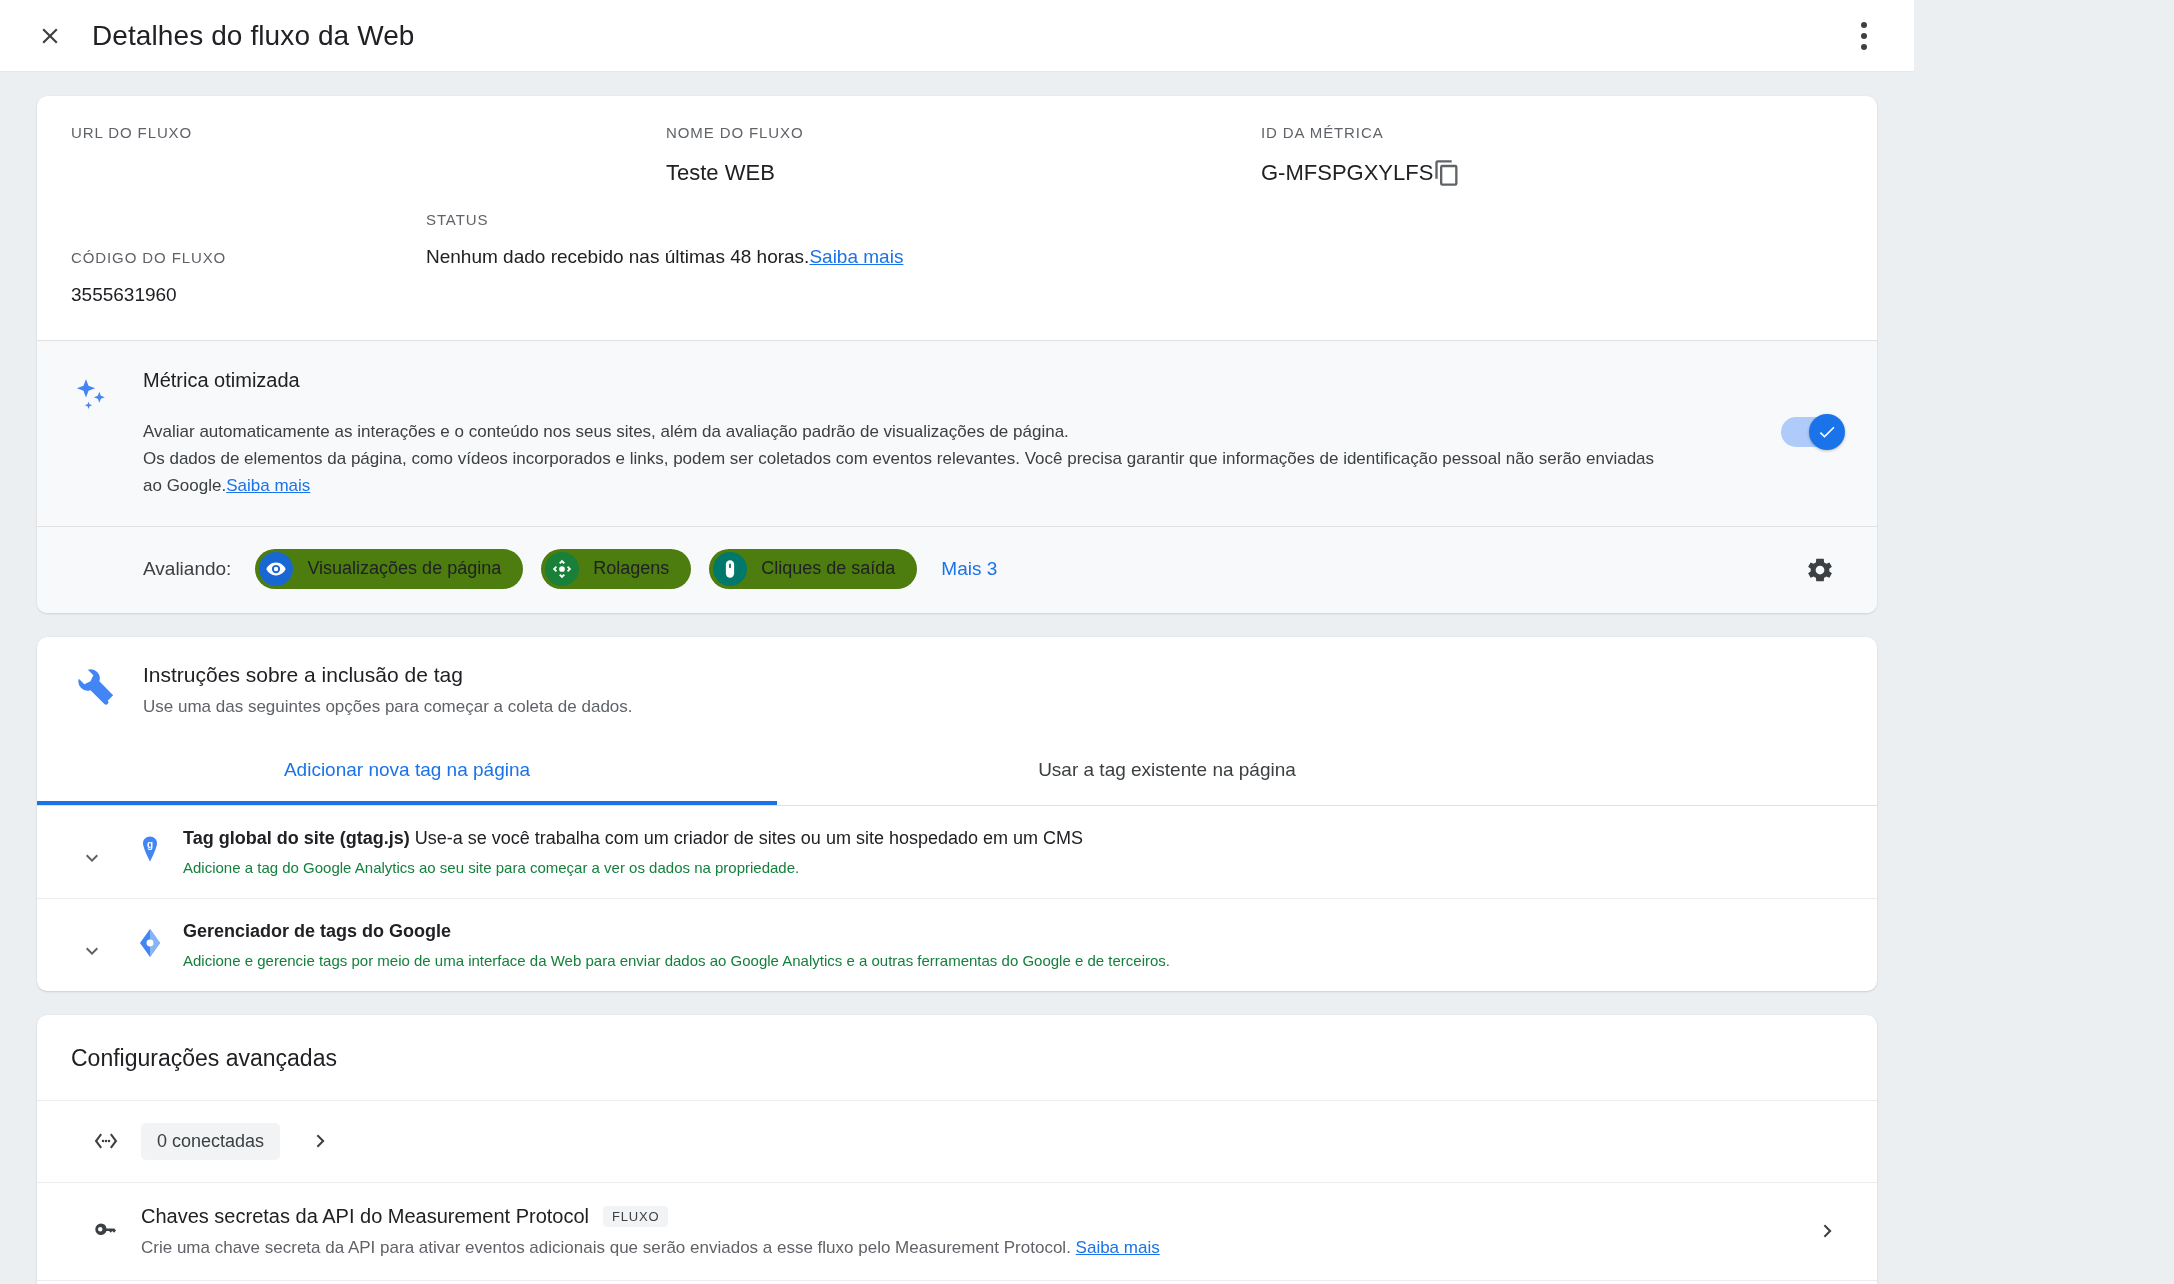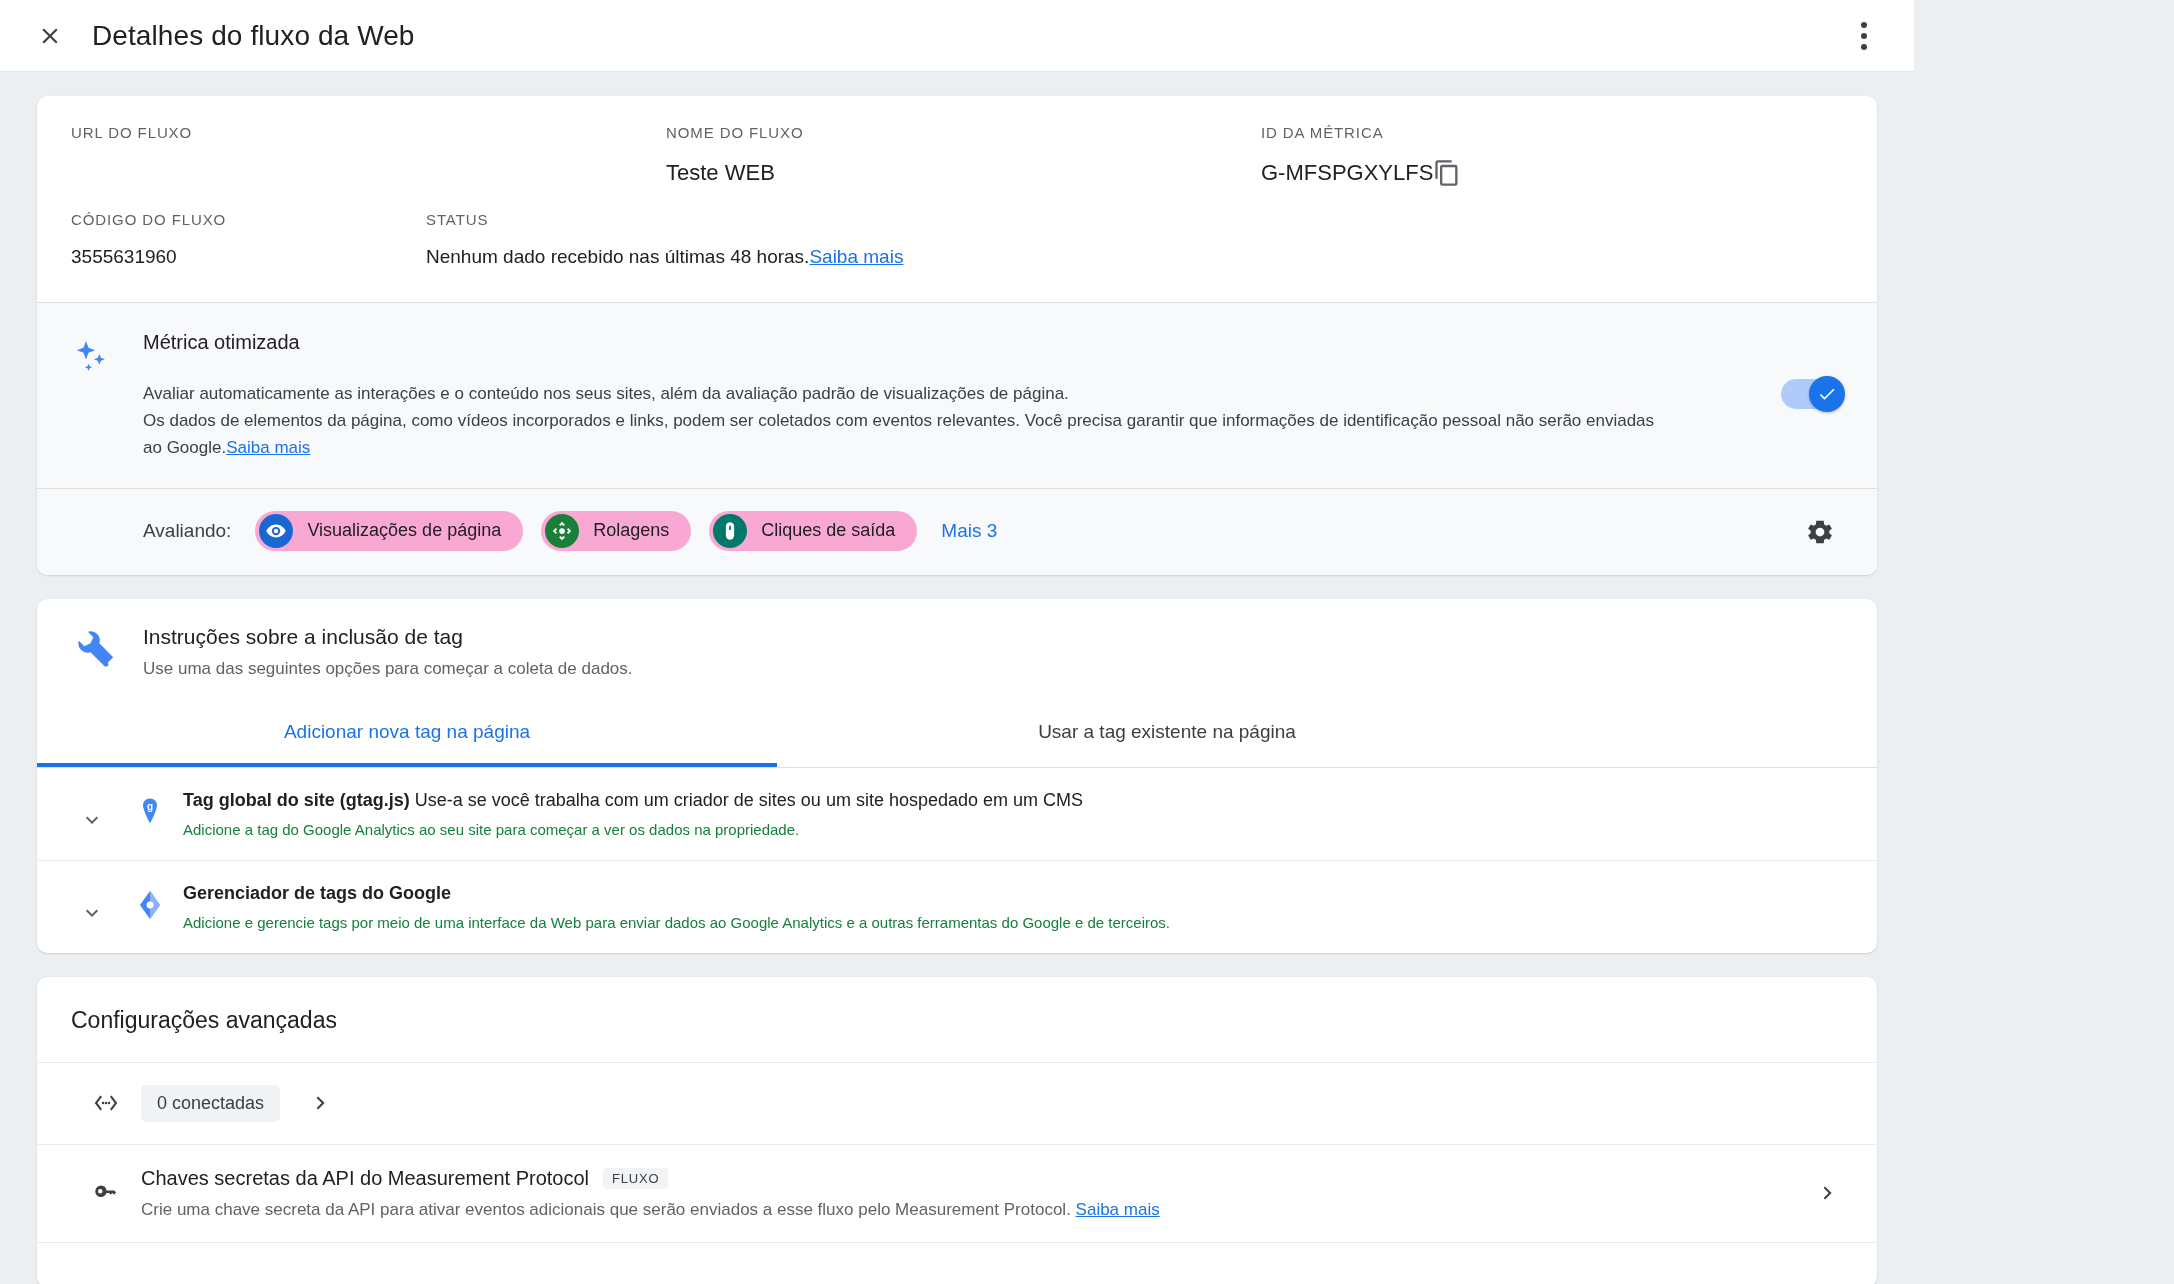--- a/index.html
+++ b/index.html
@@ -57,21 +57,21 @@
   .f-mid   { width: 500px; }
   .flabel {
     font-size: 15px; color: #5f6368; letter-spacing: .9px;
     text-transform: uppercase; margin-bottom: 18px; font-weight: 400;
   }
   .fvalue { font-size: 22px; color: #202124; line-height: 1.25; }
   .fvalue-row { display: flex; align-items: flex-start; }
   .copy-icon { cursor: pointer; display: inline-flex; }
 
   .stream-bottom { padding: 14px 34px 34px 34px; display: flex; }
-  .f-code { width: 355px; }
+  .f-code { width: 355px; margin-top: 38px; }
   .f-status { flex: 1; }
   .status-text { font-size: 19px; color: #202124; }
   .link { color: #1a73e8; text-decoration: underline; cursor: pointer; }
 
   .divider { height: 1px; background: #e0e0e0; width: 100%; }
 
   
   .em-wrap { background: #f8f9fa; }
   .em-main { display: flex; padding: 28px 34px 26px 34px; position: relative; }
   .em-icon { width: 72px; flex: 0 0 72px; padding-top: 6px; }
@@ -87,21 +87,21 @@
     position: absolute; right: -2px; top: -3px;
     width: 36px; height: 36px; border-radius: 50%;
     background: #1a73e8; display: flex; align-items: center; justify-content: center;
     box-shadow: 0 1px 3px rgba(0,0,0,.25);
   }
 
   .em-chips { display: flex; align-items: center; padding: 22px 34px 24px 106px; position: relative; }
   .chips-label { font-size: 19px; color: #3c4043; margin-right: 24px; }
   .chip {
     display: inline-flex; align-items: center;
-    background: #f9a8d4; border-radius: 20px;
+    background: #4d7c0f; border-radius: 20px;
     height: 40px; padding: 0 22px 0 4px; margin-right: 18px;
     font-size: 18px; color: #202124; cursor: pointer; text-align: center;
   }
   .chip .cicon {
     width: 34px; height: 34px; border-radius: 50%;
     display: inline-flex; align-items: center; justify-content: center;
     margin-right: 14px; flex: 0 0 34px;
   }
   .chip-more { font-size: 19px; color: #1a73e8; cursor: pointer; margin-left: 6px; }
   .gear-btn {

